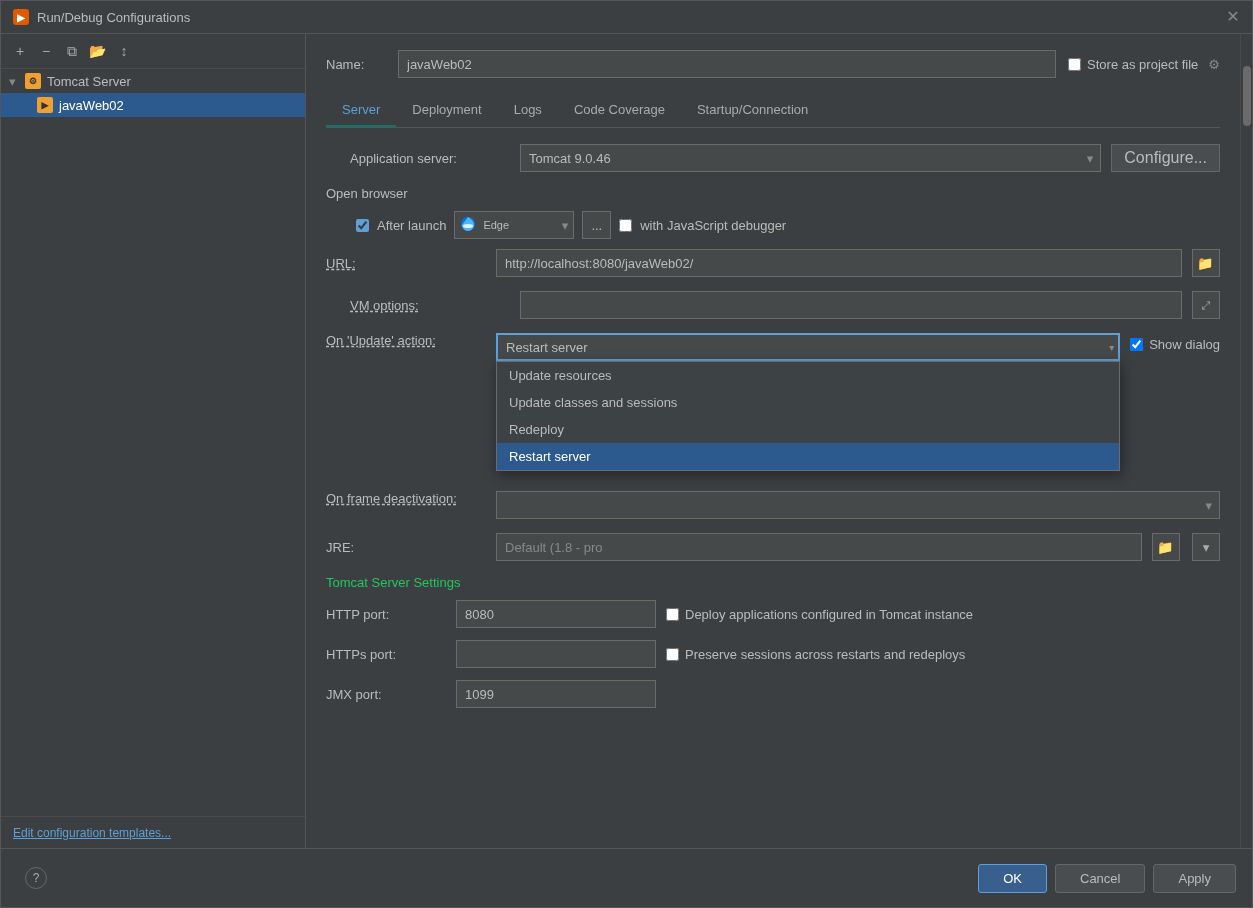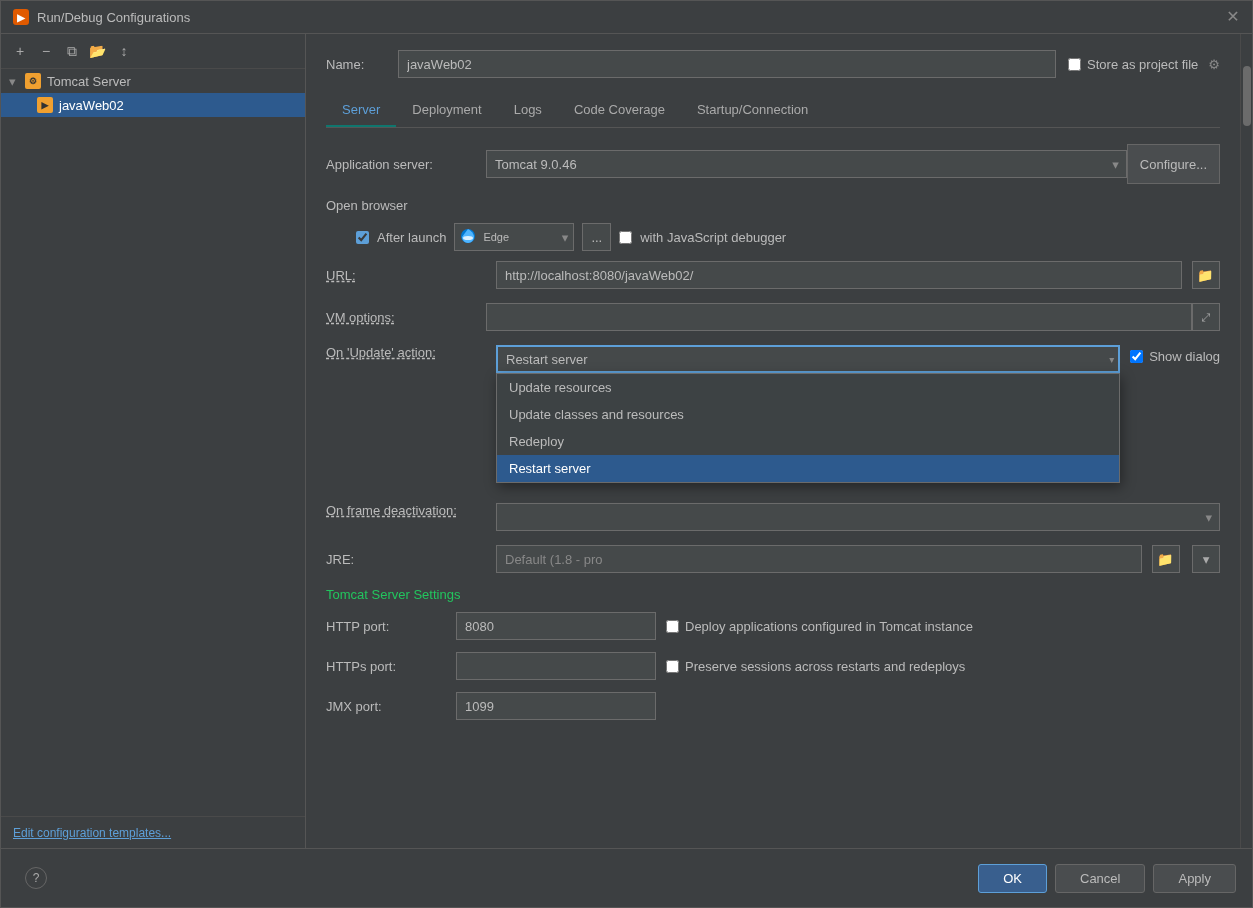--- a/index.html
+++ b/index.html
@@ -201,20 +201,22 @@
     }
     .panel-body {
       flex: 1;
       overflow-y: auto;
       padding: 16px 20px;
     }
     .form-row {
       display: flex;
       align-items: center;
       margin-bottom: 14px;
+      gap: 10px;
+      margin-left: 24px;
     }
     .form-label {
       min-width: 160px;
       color: #bbbbbb;
       text-align: left;
     }
     .select-input {
       flex: 1;
       background: #45494a;
       border: 1px solid #6b6b6b;
@@ -246,22 +248,22 @@
       right: 8px;
       pointer-events: none;
       color: #888;
     }
     .configure-btn {
       background: #4a4d4f;
       border: 1px solid #666;
       color: #bbbbbb;
       padding: 4px 12px;
       cursor: pointer;
-      font-size: 13px;
-      height: 40px;
+      font-size: 16px;
+      height: 28px;
     }
     .section-label {
       color: #bbbbbb;
       margin-bottom: 10px;
       margin-top: 4px;
     }
     .checkbox-row {
       display: flex;
       align-items: center;
       gap: 8px;
@@ -645,21 +647,21 @@
             <div class="dropdown-container">
               <div class="dropdown-selected">
                 <span>Restart server</span>
               </div>
               <span class="dropdown-arrow">▾</span>
               <div class="dropdown-menu">
                 <div class="dropdown-item">
                   <span>Update resources</span>
                 </div>
                 <div class="dropdown-item">
-                  <span>Update classes and resources</span>
+                  <span>Update classes and sessions</span>
                 </div>
                 <div class="dropdown-item">
                   <span>Redeploy</span>
                 </div>
                 <div class="dropdown-item selected-item">
                   <span>Restart server</span>
                 </div>
               </div>
             </div>
           </div>

